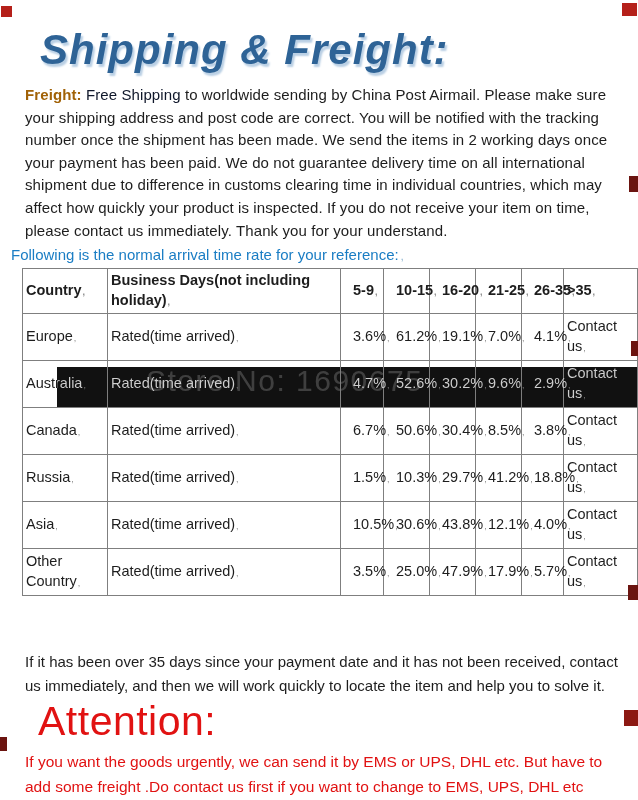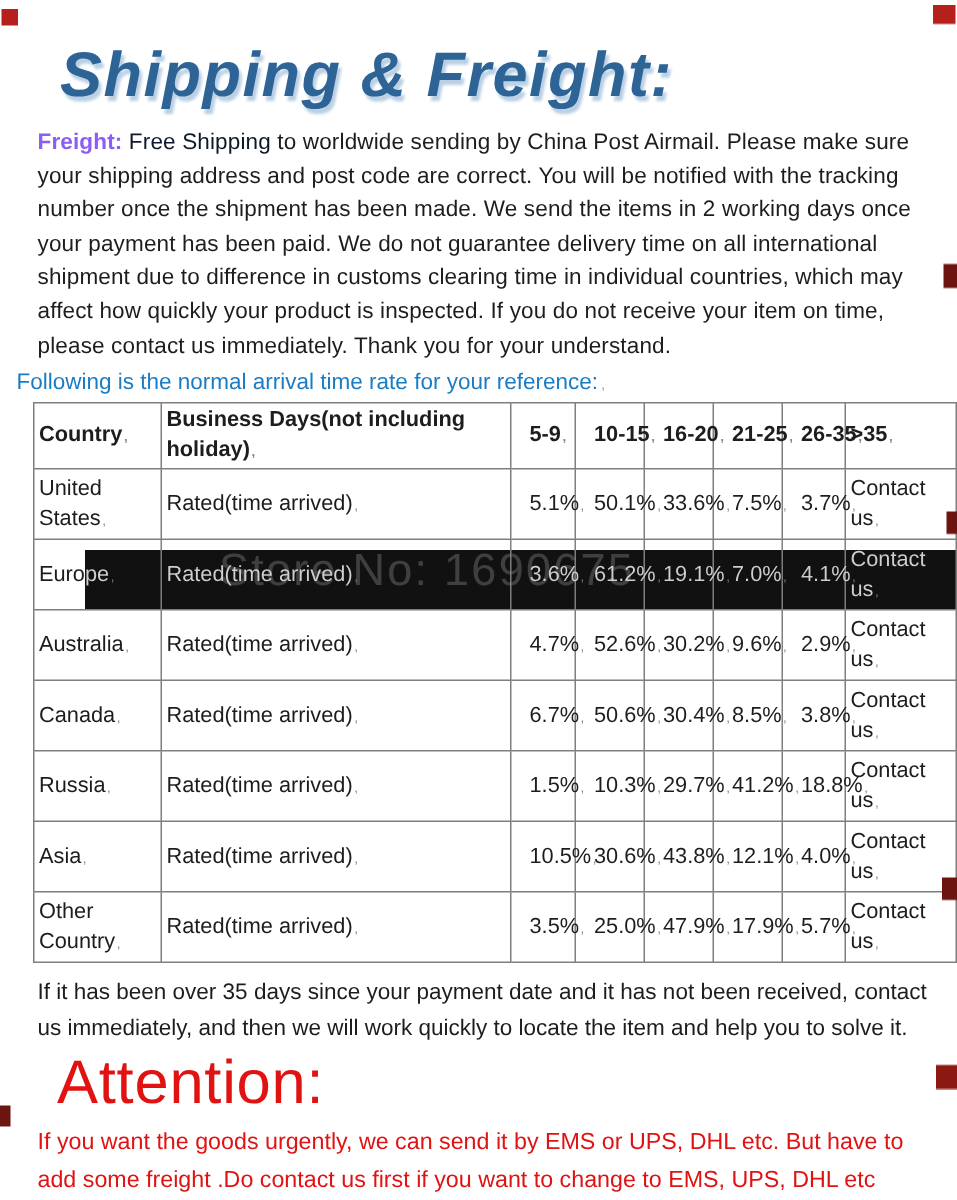--- a/index.html
+++ b/index.html
@@ -9,21 +9,21 @@
   }
   .title {
     position:absolute; left:36px; top:22px; margin:4px;
     font-style:italic; font-weight:700; font-size:42px; letter-spacing:1px;
     color:#2e6396; text-shadow:2px 3px 2px #b9cfe4;
   }
   .intro {
     position:absolute; left:25px; top:84px; width:596px; margin:0;
     font-size:15px; line-height:22.6px; letter-spacing:0.1px; color:#1d1d1d;
   }
-  .intro .lbl { font-weight:700; color:#8b5cf6; }
+  .intro .lbl { font-weight:700; color:#a16207; }
   .intro .hl { color:#0f172a; }
   .ref-line {
     position:absolute; left:11px; top:246px; margin:0;
     font-size:15px; color:#1a7dc4;
   }
   .ref-line::after { content:","; color:#7aa7c7; font-size:10px; margin-left:2px; }
 
   .watermark {
     position:absolute; left:146px; top:364px; z-index:0;
     font-size:30px; letter-spacing:1.5px; color:#c8c8c8; white-space:nowrap;
@@ -102,30 +102,20 @@
         <th class="pct">5-9</th>
         <th class="pct">10-15</th>
         <th class="pct">16-20</th>
         <th class="pct">21-25</th>
         <th class="pct">26-35</th>
         <th>&gt;35</th>
       </tr>
     </thead>
     <tbody>
       <tr>
-        <td>United States</td>
-        <td>Rated(time arrived)</td>
-        <td class="pct">5.1%</td>
-        <td class="pct">50.1%</td>
-        <td class="pct">33.6%</td>
-        <td class="pct">7.5%</td>
-        <td class="pct">3.7%</td>
-        <td>Contact us</td>
-      </tr>
-      <tr>
         <td>Europe</td>
         <td>Rated(time arrived)</td>
         <td class="pct">3.6%</td>
         <td class="pct">61.2%</td>
         <td class="pct">19.1%</td>
         <td class="pct">7.0%</td>
         <td class="pct">4.1%</td>
         <td>Contact us</td>
       </tr>
       <tr>

